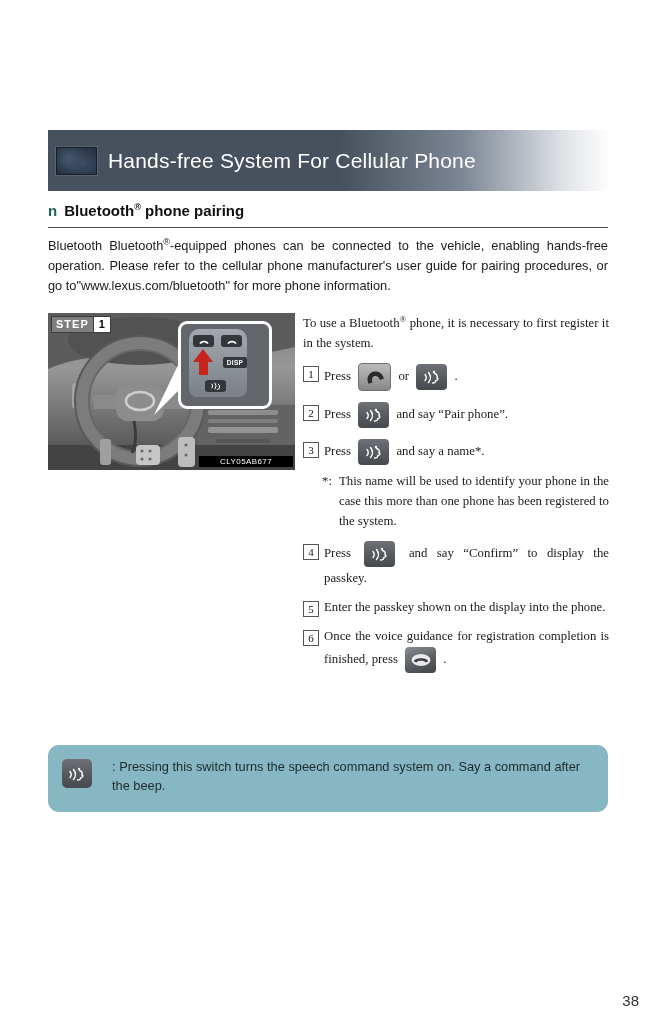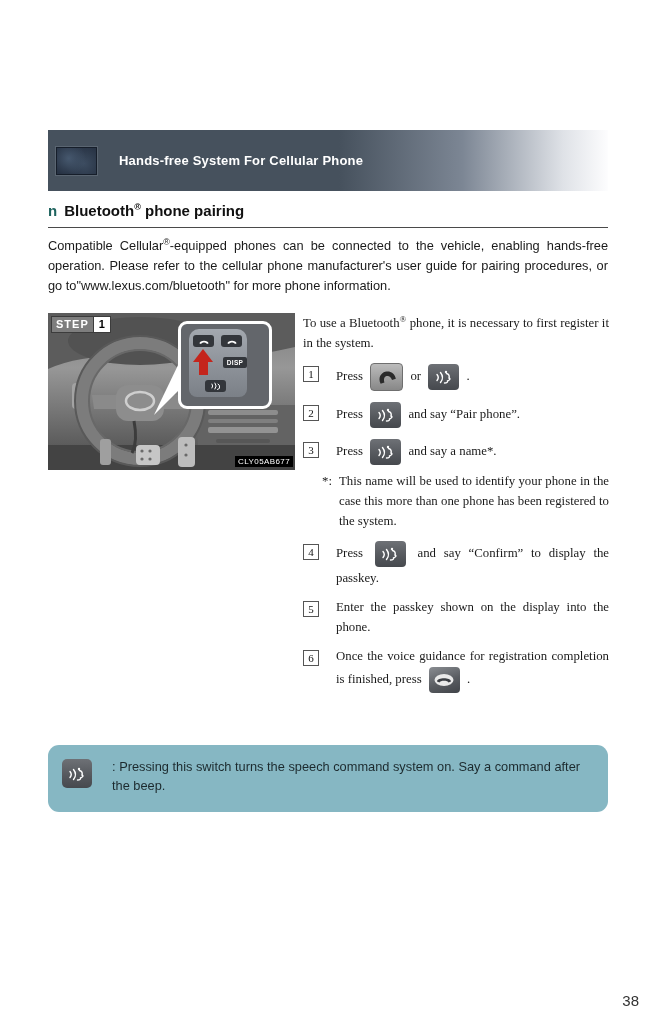--- a/index.html
+++ b/index.html
@@ -17,21 +17,21 @@
   }
   .header-thumb {
     width:39px; height:26px; margin-left:8px; flex:0 0 auto;
     background:
       radial-gradient(circle at 30% 40%, #46586e 0%, rgba(70,88,110,0) 55%),
       radial-gradient(circle at 70% 60%, #3c4c60 0%, rgba(60,76,96,0) 60%),
       #273243;
     border:1px solid #161e2a; box-shadow:0 0 0 1px #5a6571;
   }
   .header-titles {
-    margin-left:22px; color:#ffffff; font-weight:bold; font-size:13px;
+    margin-left:11px; color:#ffffff; font-weight:normal; font-size:21px;
     line-height:24px; letter-spacing:0.2px; white-space:nowrap;
   }
 
   
   .section-head {
     position:absolute; left:48px; top:202px; width:560px;
     font-size:15px; font-weight:bold; color:#111;
     border-bottom:1.5px solid #4a4a4a; padding-bottom:8px;
   }
   .section-bullet { color:#1e635e; margin-right:7px; font-weight:bold; }
@@ -76,32 +76,32 @@
               line-height:11px; letter-spacing:0.3px; }
   .co-talk  { left:24px; top:56px; }
   .arrow-head {
     position:absolute; left:12px; top:25px; width:0; height:0;
     border-left:10px solid transparent; border-right:10px solid transparent;
     border-bottom:13px solid #c4251c;
   }
   .arrow-stem { position:absolute; left:18px; top:37px; width:9px; height:14px; background:#c4251c; }
   .fig-caption {
     position:absolute; right:2px; bottom:3px; background:#000; color:#fff;
-    font-size:8px; line-height:11px; padding:0 3px; letter-spacing:0.4px;
+    font-size:8px; line-height:11px; padding:0 21px; letter-spacing:0.4px;
   }
 
   
   .right-col { position:absolute; left:303px; top:313px; width:306px; font-size:12.8px; color:#1a1a1a;font-family:Liberation Serif, serif; }
   .rc-intro { line-height:20px; text-align:justify; }
   .step { display:flex; margin-top:9px; }
   .stepnum {
     flex:0 0 14px; height:14px; border:1px solid #555; text-align:center;
     font-size:11px; line-height:14px; margin-top:4px; margin-right:5px; color:#111;
   }
-  .stepbody { flex:1; line-height:20px; text-align:justify;margin-left:12px; }
+  .stepbody { flex:1; line-height:20px; text-align:justify; }
   .btn {
     display:inline-block; width:31px; height:26px; border-radius:4px;
     vertical-align:middle; margin:1px 4px; position:relative; text-align:center;
   }
   .btn svg { position:relative; top:50%; transform:translateY(-50%); }
   .btn-pickup { background:linear-gradient(180deg,#bcbcbc 0%,#979797 70%,#888 100%); border:1px solid #6f6f6f; }
   .btn-talk   { background:linear-gradient(180deg,#6e7176 0%,#54575c 60%,#46494e 100%); }
   .btn-hangup { background:linear-gradient(160deg,#8a8d92 0%,#5a5d62 55%,#404348 100%); }
   .footnote { display:flex; margin:5px 0 0 19px; }
   .fn-marker { flex:0 0 17px; line-height:20px; }
@@ -134,21 +134,21 @@
     <div class="header-titles">
       <div>Hands-free System For Cellular Phone</div>
     </div>
   </div>
 
   <div class="section-head">
     <span class="section-bullet">n</span><span>Bluetooth</span><sup class="reg">®</sup><span> phone pairing</span>
   </div>
 
   <div class="intro-para">
-    <span>Compatible Cellular</span><sup class="reg">®</sup><span>-equipped phones can be connected to the vehicle, enabling hands-free operation. Please refer to the cellular phone manufacturer's user guide for pairing procedures, or go to"www.lexus.com/bluetooth" for more phone information.</span>
+    <span>Bluetooth Bluetooth</span><sup class="reg">®</sup><span>-equipped phones can be connected to the vehicle, enabling hands-free operation. Please refer to the cellular phone manufacturer's user guide for pairing procedures, or go to"www.lexus.com/bluetooth" for more phone information.</span>
   </div>
 
   <div class="figure">
     <svg class="scene" width="247" height="157" viewBox="0 0 247 157">
       <defs>
         <linearGradient id="bg" x1="0" y1="0" x2="0" y2="1">
           <stop offset="0" stop-color="#7d7d7d"></stop>
             <stop offset="0.35" stop-color="#979797"></stop>
           <stop offset="0.72" stop-color="#6a6a6a"></stop>
             <stop offset="1" stop-color="#484848"></stop>

